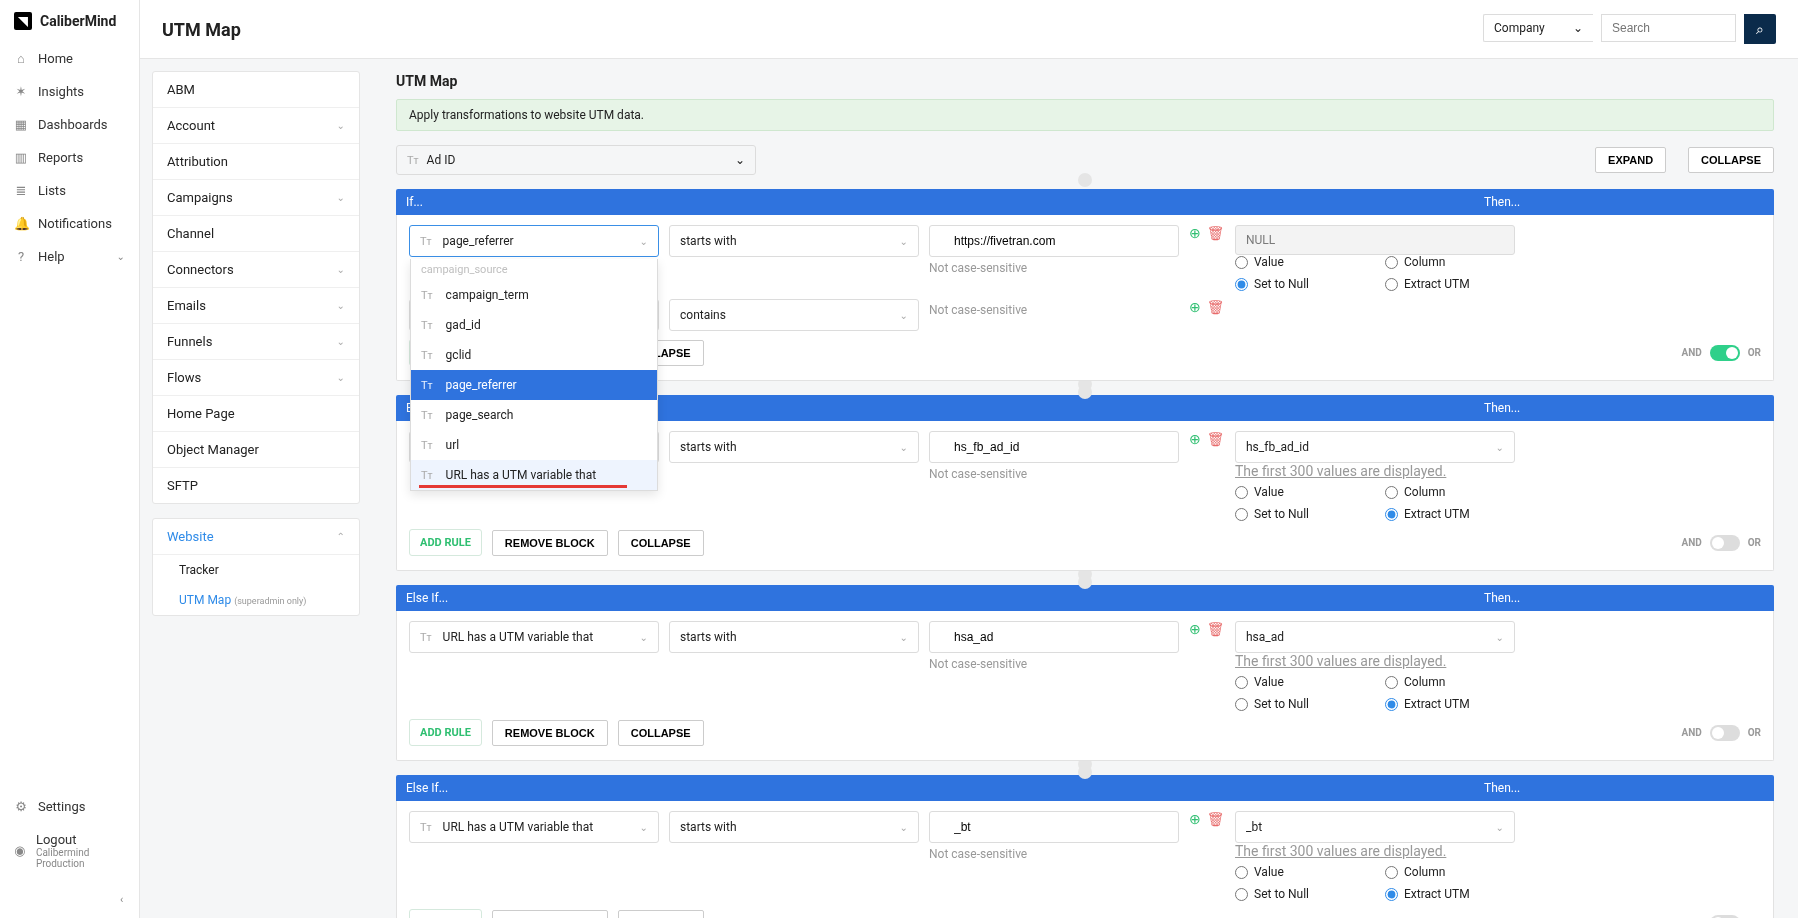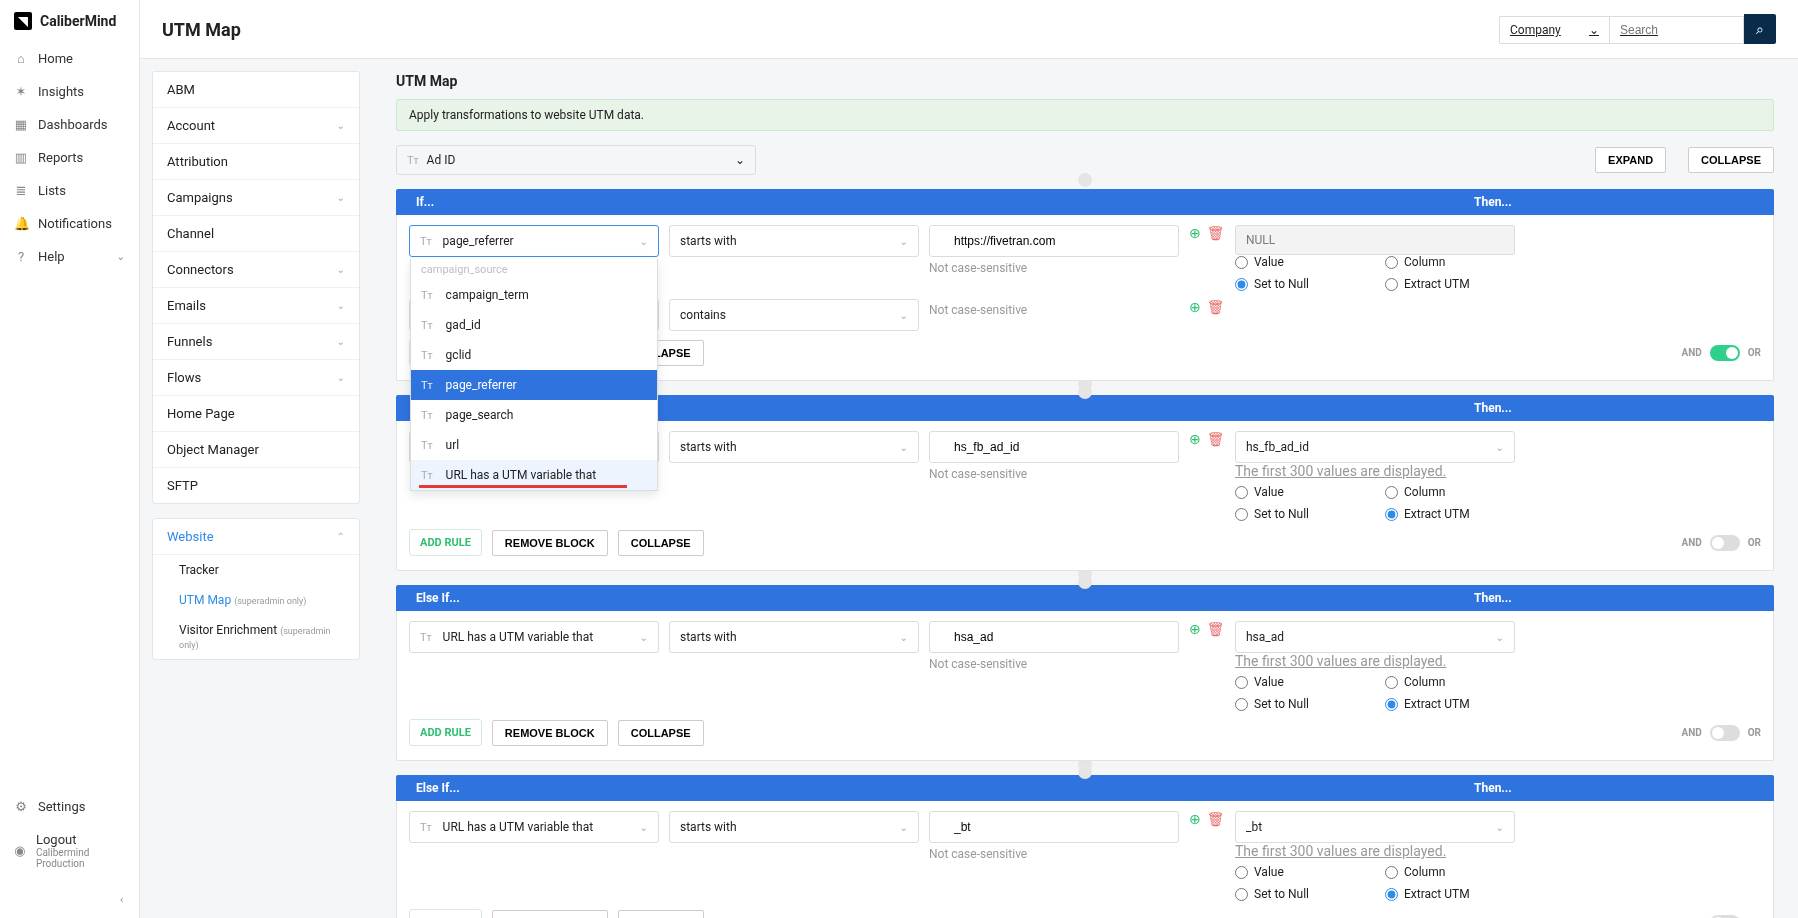--- a/index.html
+++ b/index.html
@@ -13,21 +13,21 @@
   .nav1 .item { display: flex; align-items: center; gap: 10px; padding: 9px 14px; font-size: 13px; color: #333; cursor: pointer; }
   .nav1 .item .icon { width: 14px; text-align: center; color: #888; font-size: 13px; }
   .nav1 .item.help { justify-content: space-between; }
   .nav1 .item.help .chev { color:#888; font-size:10px; }
   .nav1 .footer { margin-top: auto; padding-bottom: 40px; }
   .nav1 .footer .item.small .label2 { font-size: 10px; color: #888; }
   .nav1 .collapse-caret { position:absolute; bottom:12px; left:120px; font-size:11px; color:#888; }
   
   .topbar { grid-column: 2 / span 2; grid-row: 1; display:flex; align-items:center; justify-content:space-between; background:#fff; border-bottom:1px solid #e5e5e5; padding: 14px 22px; }
   .topbar h1 { font-size: 18px; font-weight: 700; }
-  .topbar-right { display:flex; gap:0; align-items:flex-end;text-decoration:underline; }
+  .topbar-right { display:flex; gap:8px; align-items:flex-start; }
   .company-sel { display:flex; align-items:center; gap:6px; border:1px solid #dcdcdc; padding:6px 10px; width:110px; border-right:none; border-radius:2px 0 0 2px; font-size:12px; justify-content:space-between; }
   .search-input { border:1px solid #dcdcdc; padding:6px 10px; width:135px; font-size:12px; border-radius:0; }
   .search-btn { width:32px; height:30px; background:#0b2b4b; color:#fff; display:inline-flex; align-items:center; justify-content:center; border-radius:0 2px 2px 0; cursor:pointer; font-size:14px;}
   
   .nav2 { grid-column:2; grid-row:2; padding:12px; }
   .nav2-card { background:#fff; border:1px solid #e5e5e5; border-radius:3px; }
   .nav2-card + .nav2-card { margin-top:14px; }
   .nav2-item { padding:10px 14px; border-bottom:1px solid #efefef; display:flex; justify-content:space-between; align-items:center; cursor:pointer; font-size:13px; }
   .nav2-item:last-child{ border-bottom:none; }
   .nav2-item .chev { color:#aaa; font-size:10px; }
@@ -38,21 +38,21 @@
   
   .main { grid-column:3; grid-row:2; padding:14px 24px; overflow:auto; }
   .main h2 { font-size:14px; font-weight:700; margin-bottom:10px; }
   .banner { background:#e7f4e7; border:1px solid #cfe7cf; padding:8px 12px; font-size:12px; border-radius:2px; margin-bottom:14px; }
   .toolbar-row { display:flex; justify-content:space-between; align-items:center; margin-bottom:10px; position:relative; }
   .adid-sel { display:flex; align-items:center; gap:6px; border:1px solid #dcdcdc; padding:7px 10px; width:360px; border-radius:3px; font-size:12px; justify-content:space-between; }
   .adid-sel .lead { display:flex; gap:8px; align-items:center; }
   .adid-sel .tt { color:#aaa; font-size:11px; }
   .top-tools { display:flex; gap:22px; }
   .btn-outline { border:1px solid #ccc; background:#fff; padding:6px 12px; font-size:11px; font-weight:700; cursor:pointer; border-radius:2px; }
-  .blue-bar { background:#2f73de; color:#fff; font-size:12px; font-weight:700; padding:6px 20px; display:grid; grid-template-columns: 1fr 280px; border-radius:2px 2px 0 0; }
+  .blue-bar { background:#2f73de; color:#fff; font-size:12px; font-weight:400; padding:6px 10px; display:grid; grid-template-columns: 1fr 280px; border-radius:2px 2px 0 0; }
   .rule-body { background:#fff; border:1px solid #e2e2e2; border-top:none; padding:10px 12px 14px; border-radius:0 0 2px 2px; position:relative; }
   .block { margin-bottom:14px; position:relative; }
   .row { display:grid; grid-template-columns: 250px 250px 250px 36px 280px; gap:10px; align-items:start; margin-bottom:8px; }
   .control { border:1px solid #dcdcdc; border-radius:3px; padding:7px 10px; font-size:12px; display:flex; justify-content:space-between; align-items:center; min-height:32px; background:#fff; position:relative; }
   .control .chev { color:#aaa; font-size:10px; }
   .control.open { border-color:#3a8fe6; }
   .control input[type=text]{ border:none; outline:none; width:100%; font-size:12px;margin-left:14px; }
   .control .tt { color:#aaa; font-size:11px; margin-right:5px; }
   .note { font-size:12px; color:#999; margin-top:4px; }
   .actions-cell { display:flex; gap:6px; align-items:center; }
@@ -205,21 +205,20 @@
         </div>
       </div>
     <div class="nav2-card">
       <div class="nav2-item site">
         <span>Website</span>
         <span class="chev">⌃</span>
       </div>
       <div id="website-subs">
           <div class="nav2-sub"><span>Tracker</span></div>
           <div class="nav2-sub active"><span>UTM Map</span> <span class="sup">(superadmin only)</span></div>
-          <div class="nav2-sub"><span>Visitor Enrichment</span> <span class="sup">(superadmin only)</span></div>
         </div>
     </div>
   </div>
 
   <div class="main">
     <h2>UTM Map</h2>
     <div class="banner">Apply transformations to website UTM data.</div>
 
     <div class="toolbar-row" style="margin-bottom:14px;">
       <div class="adid-sel">

